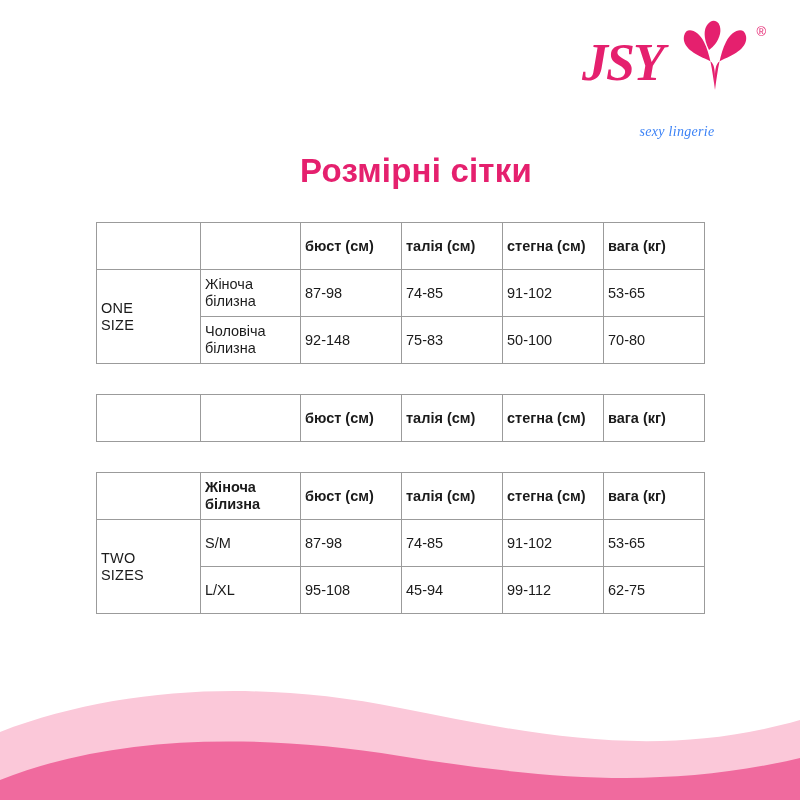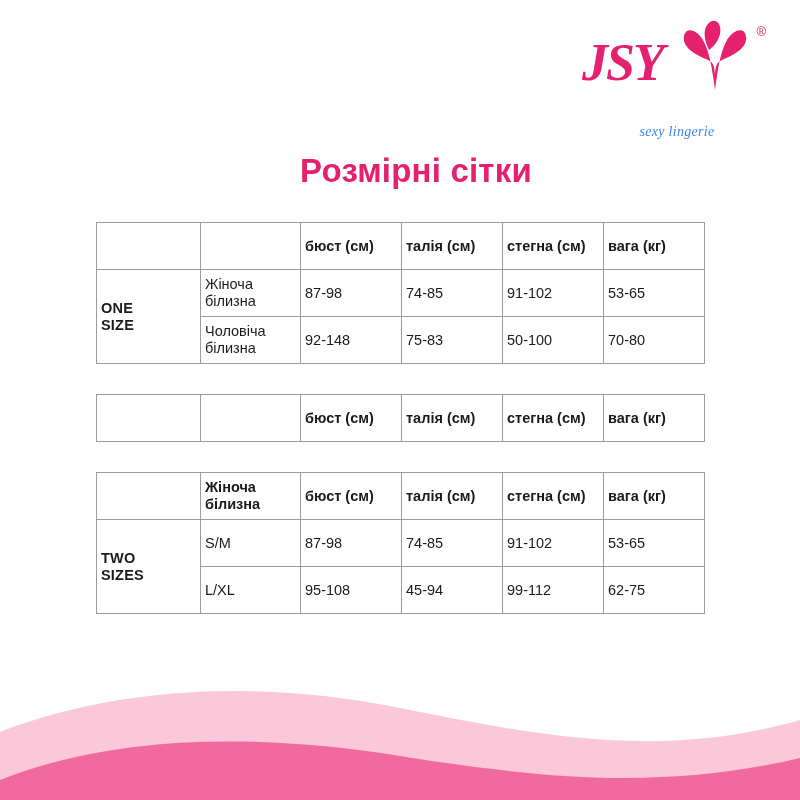--- a/index.html
+++ b/index.html
@@ -101,21 +101,21 @@
     font-size: 14.5px;
     color: #1b1b1b;
     padding: 2px 4px;
     line-height: 1.15;
   }
   td.blank {
     border: none;
   }
   td.label {
     color: #e5206e;
-    font-weight: bold;
+    font-weight: normal;
     font-size: 19px;
     line-height: 1.25;
     letter-spacing: .2px;
   }
   td.head {
     font-weight: bold;
     font-size: 14px;
   }
   td.rowname {
     font-size: 14.5px;

